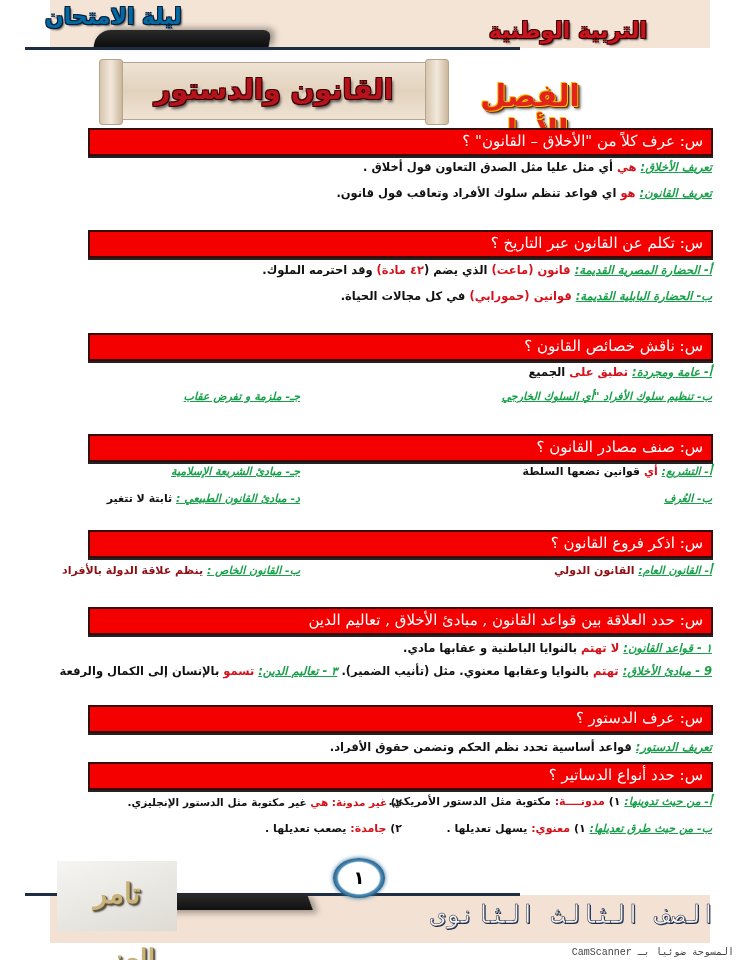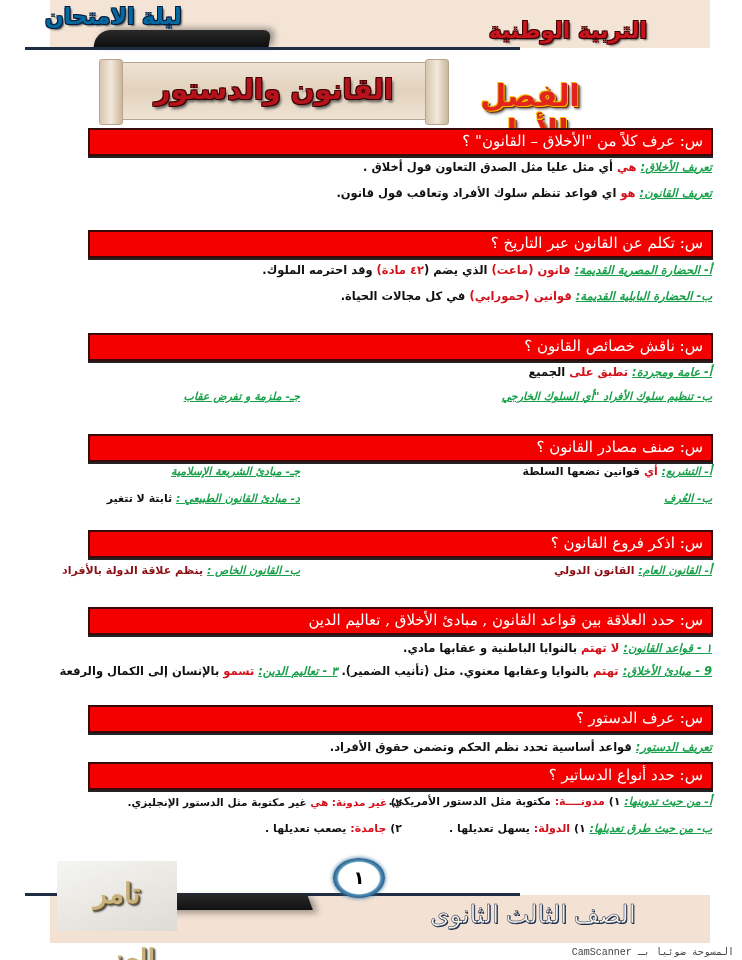--- a/index.html
+++ b/index.html
@@ -25,21 +25,21 @@
   .line { position: absolute; right: 30px; width: 640px; direction: rtl; text-align: right; font-size: 11.5px; font-weight: bold; color: #111; white-space: nowrap; line-height: 18px; }
   .g { color: #19a04a; font-style: italic; text-decoration: underline; font-weight: bold; }
   .r { color: #d5121b; }
   .col2 { position: absolute; direction: rtl; text-align: right; font-size: 11px; font-weight: bold; color: #111; white-space: nowrap; line-height: 18px; }
   .dred { color: #8b0e12; }
 
   
   .ftr-band { position: absolute; left: 50px; top: 895px; width: 660px; height: 48px; background: #f3e2d4; }
   .ftr-line { position: absolute; left: 25px; top: 893px; width: 495px; height: 3px; background: #1f2d44; }
   .ftr-tab { position: absolute; left: 140px; top: 894px; width: 170px; height: 16px; background: linear-gradient(#2a2a2a,#111); transform: skewX(20deg); box-shadow: 4px 3px 6px rgba(0,0,0,.35); }
-  .ftr-grade { position: absolute; left: 430px; top: 900px; font-size: 25px; color: #1a2c4c; direction: rtl; font-family: Liberation Serif, serif; letter-spacing: 1px; -webkit-text-stroke: 0.5px #1a2c4c; color: #f7f1ea; text-shadow: 1px 1px 0 #1a2c4c; }
+  .ftr-grade { position: absolute; left: 430px; top: 900px; font-size: 25px; color: #1a2c4c; direction: rtl; font-family: Liberation Mono, monospace; letter-spacing: 1px; -webkit-text-stroke: 0.5px #1a2c4c; color: #f7f1ea; text-shadow: 1px 1px 0 #1a2c4c; }
   .page-badge { position: absolute; left: 333px; top: 858px; width: 52px; height: 40px; border-radius: 50%; background: radial-gradient(#ffffff 55%, #4d8fb8 60%, #1c4b74 75%, #0b2644 100%); box-shadow: 0 0 4px #2c6e9b; text-align: center; line-height: 40px; font-size: 18px; color: #000; font-weight: bold; }
   .logo { position: absolute; left: 57px; top: 861px; width: 120px; height: 70px; background: linear-gradient(160deg,#f5f5f2,#dedbd4); text-align: center; font-size: 28px; font-weight: bold; color: #c9b27b; text-shadow: 1px 1px 0 #6b5a31, 2px 2px 2px #333; direction: rtl; line-height: 66px; font-family: "DejaVu Serif", serif; }
   .scanner { position: absolute; right: 8px; top: 946px; font-size: 10px; color: #444; direction: rtl; font-family: Liberation Mono, monospace; }
 </style>
 </head>
 <body>
 
 <div class="hdr-band"></div>
 <div class="hdr-tab"></div>
 <div class="hdr-line"></div>
@@ -147,21 +147,21 @@
   <span>مكتوبة مثل الدستور الأمريكي.</span>
 </div>
 <div class="col2" style="top:793px; right:340px; font-size:10.5px">
   <span>٢)</span>
   <span class="r">غير مدونة: هي</span>
   <span>غير مكتوبة مثل الدستور الإنجليزي.</span>
 </div>
 <div class="col2" style="top:820px; right:30px">
   <span class="g">ب- من حيث طرق تعديلها:</span>
   <span>١)</span>
-  <span class="r">الدولة:</span>
+  <span class="r">معنوي:</span>
   <span>يسهل تعديلها .</span>
 </div>
 <div class="col2" style="top:820px; right:340px">
   <span>٢)</span>
   <span class="r">جامدة:</span>
   <span>يصعب تعديلها .</span>
 </div>
 
 <div class="ftr-band"></div>
 <div class="ftr-line"></div>

